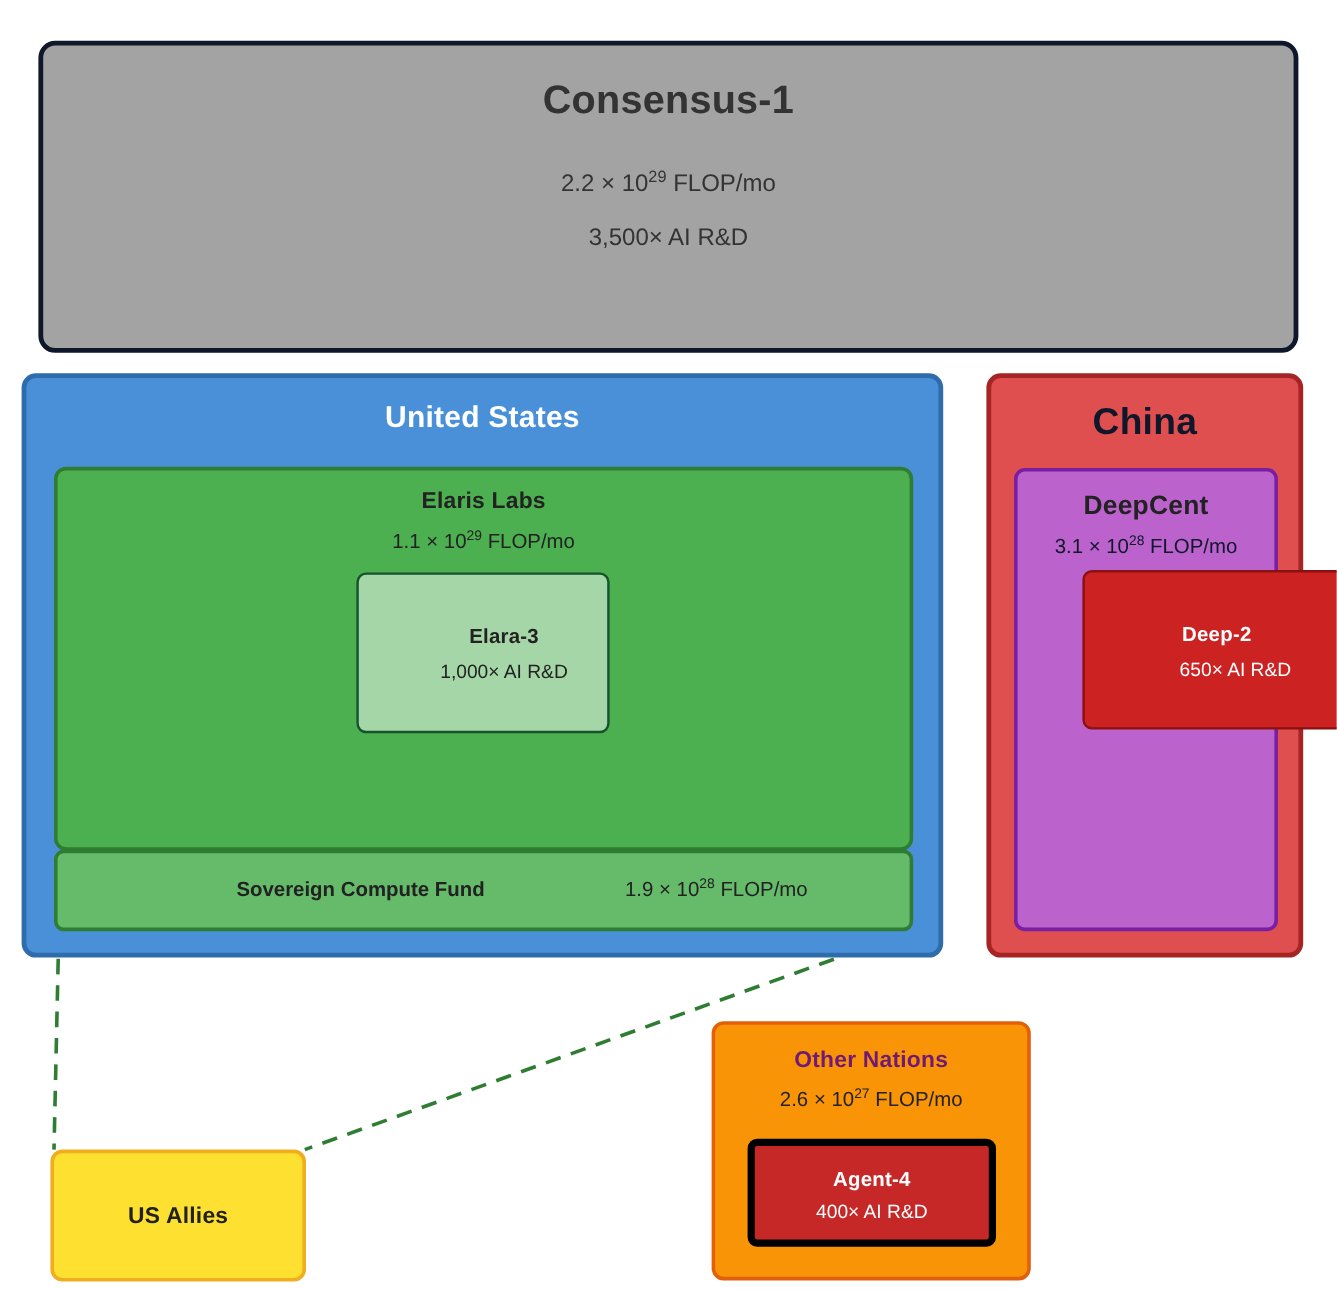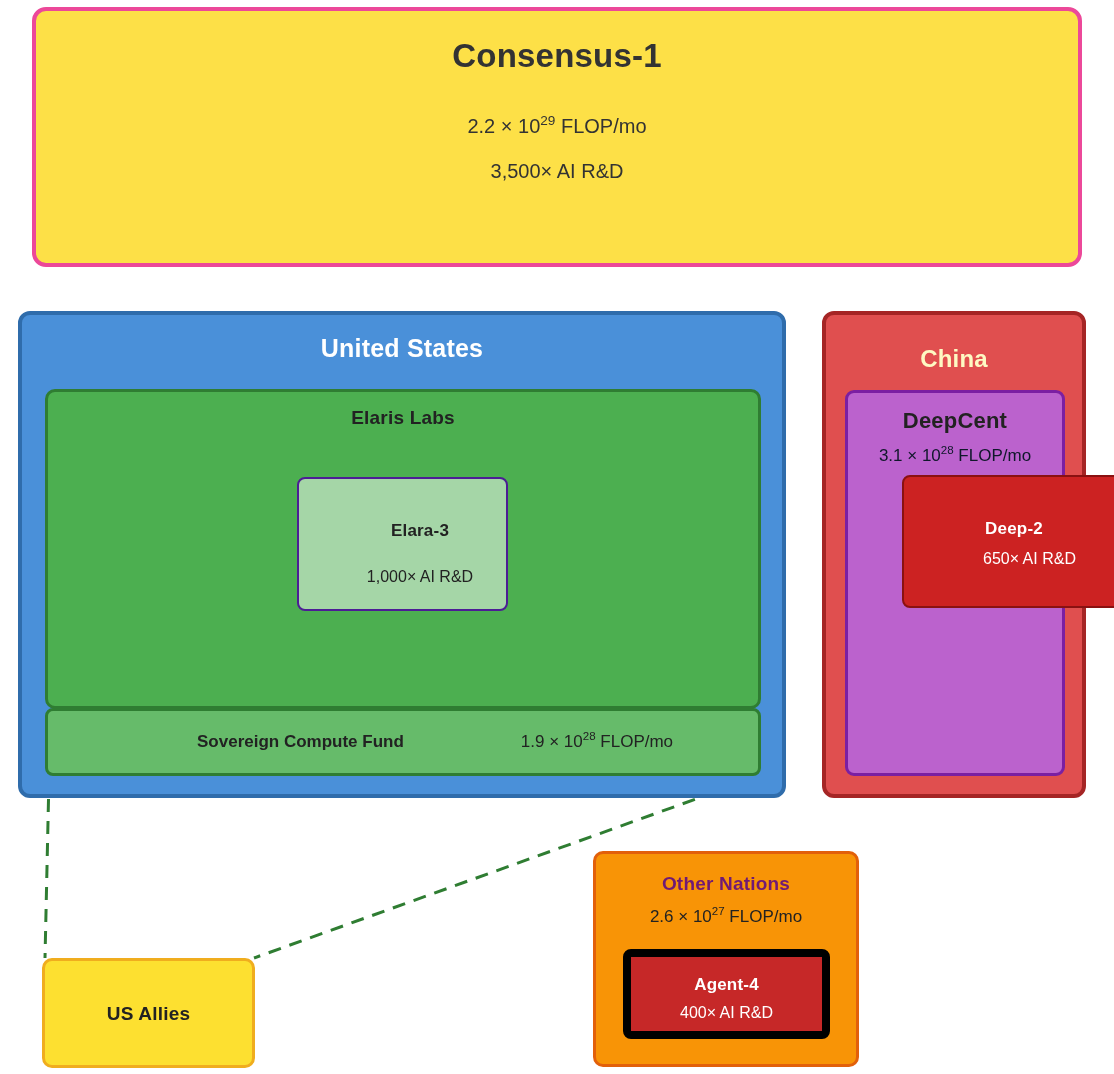--- a/index.html
+++ b/index.html
@@ -32,24 +32,24 @@
     font-weight: normal;
   }
   sup {
     font-size: 0.68em;
     vertical-align: super;
     line-height: 0;
   }
 
   
   #consensus {
-    left: 32px;  top: 7px;
+    left: 32px;  top: 34px;
     width: 1050px; height: 260px;
-    background: #fde047;
-    border: 4px solid #ec4899;
+    background: #a3a3a3;
+    border: 4px solid #0f172a;
     border-radius: 14px;
   }
   #consensus .ttl { font-size: 33px; color: #333333; margin-top: 26px; }
   #consensus .sub { font-size: 20px; color: #333333; margin-top: 40px; }
   #consensus .sub2 { font-size: 20px; color: #333333; margin-top: 22px; }
 
   
   #us {
     left: 18px; top: 311px;
     width: 768px; height: 487px;
@@ -66,26 +66,26 @@
     border: 3px solid #2f7d32;
     border-radius: 10px;
   }
   #elaris .ttl { font-size: 19px; color: #222222; margin-top: 15px; }
   #elaris .sub { font-size: 17px; color: #222222; margin-top: 13px; }
 
   #elara3 {
     left: 297px; top: 477px;
     width: 211px; height: 134px;
     background: #a5d6a7;
-    border: 2px solid #4c1d95;
+    border: 2px solid #14532d;
     border-radius: 8px;
     padding-left: 35px;
   }
   #elara3 .ttl { font-size: 17px; color: #222222; margin-top: 42px; }
-  #elara3 .sub { font-size: 16px; color: #222222; margin-top: 27px; }
+  #elara3 .sub { font-size: 16px; color: #222222; margin-top: 11px; }
 
   #scf {
     left: 45px; top: 708px;
     width: 716px; height: 68px;
     background: #66bb6a;
     border: 3px solid #2f7d32;
     border-radius: 8px;
     display: flex;
     align-items: center;
     padding-left: 48px;
@@ -94,21 +94,21 @@
   #scf .val { font-size: 17px; color: #222222; flex: 0 0 auto; margin-left: 117px; }
 
   
   #china {
     left: 822px; top: 311px;
     width: 264px; height: 487px;
     background: #e04f4f;
     border: 4px solid #a52525;
     border-radius: 12px;
   }
-  #china .ttl { font-size: 24px; color: #fef9c3; margin-top: 30px; }
+  #china .ttl { font-size: 31px; color: #0f172a; margin-top: 19px; }
 
   #deepcent {
     left: 845px; top: 390px;
     width: 220px; height: 386px;
     background: #bb62cd;
     border: 3px solid #7b1fa2;
     border-radius: 9px;
   }
   #deepcent .ttl { font-size: 22px; color: #222222; margin-top: 15px; }
   #deepcent .sub { font-size: 17px; color: #0f172a; margin-top: 12px; }
@@ -132,21 +132,21 @@
     border: 3px solid #e2600a;
     border-radius: 10px;
   }
   #other .ttl { font-size: 19px; color: #701a75; margin-top: 19px; }
   #other .sub { font-size: 17px; color: #222222; margin-top: 12px; }
 
   #agent4 {
     left: 623px; top: 949px;
     width: 207px; height: 90px;
     background: #c62828;
-    border: 8px solid #000000;
+    border: 6px solid #000000;
     border-radius: 8px;
   }
   #agent4 .ttl { font-size: 17px; color: #ffffff; margin-top: 18px; }
   #agent4 .sub { font-size: 16px; color: #ffffff; margin-top: 9px; }
 
   
   #allies {
     left: 42px; top: 958px;
     width: 213px; height: 110px;
     background: #fde030;
@@ -182,20 +182,21 @@
     <div class="sub">2.2 × 10<sup>29</sup> FLOP/mo</div>
     <div class="sub2">3,500× AI R&amp;D</div>
   </div>
 
   <div class="box" id="us">
     <div class="ttl">United States</div>
   </div>
 
   <div class="box" id="elaris">
     <div class="ttl">Elaris Labs</div>
+    <div class="sub">1.1 × 10<sup>29</sup> FLOP/mo</div>
   </div>
 
   <div class="box" id="elara3">
     <div class="ttl">Elara-3</div>
     <div class="sub">1,000× AI R&amp;D</div>
   </div>
 
   <div class="box" id="scf">
     <div class="lbl">Sovereign Compute Fund</div>
     <div class="val">1.9 × 10<sup>28</sup> FLOP/mo</div>

